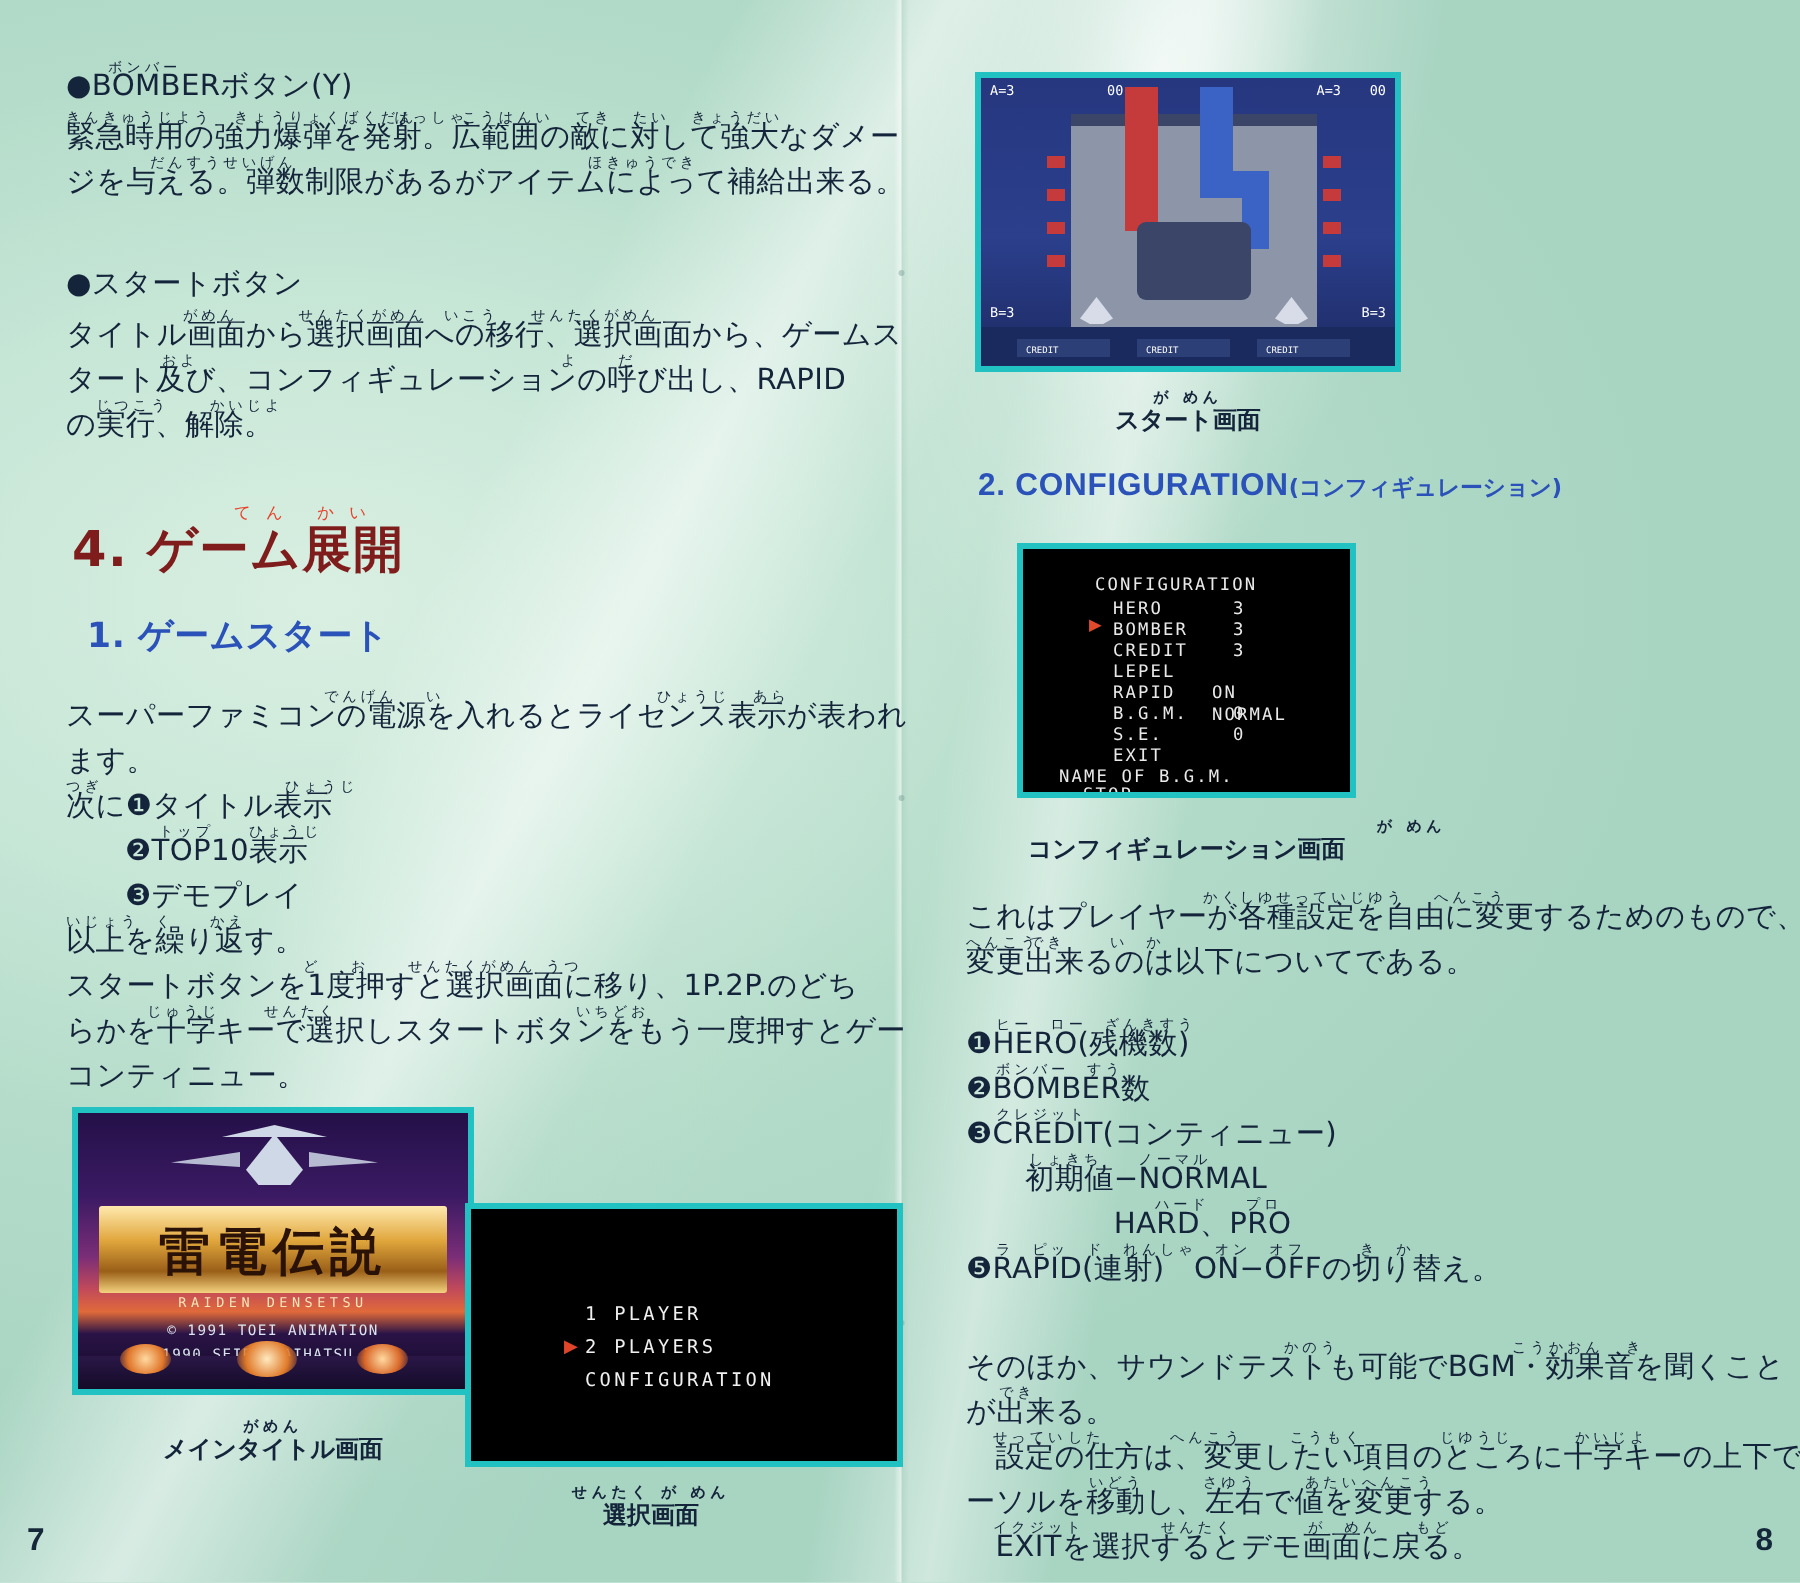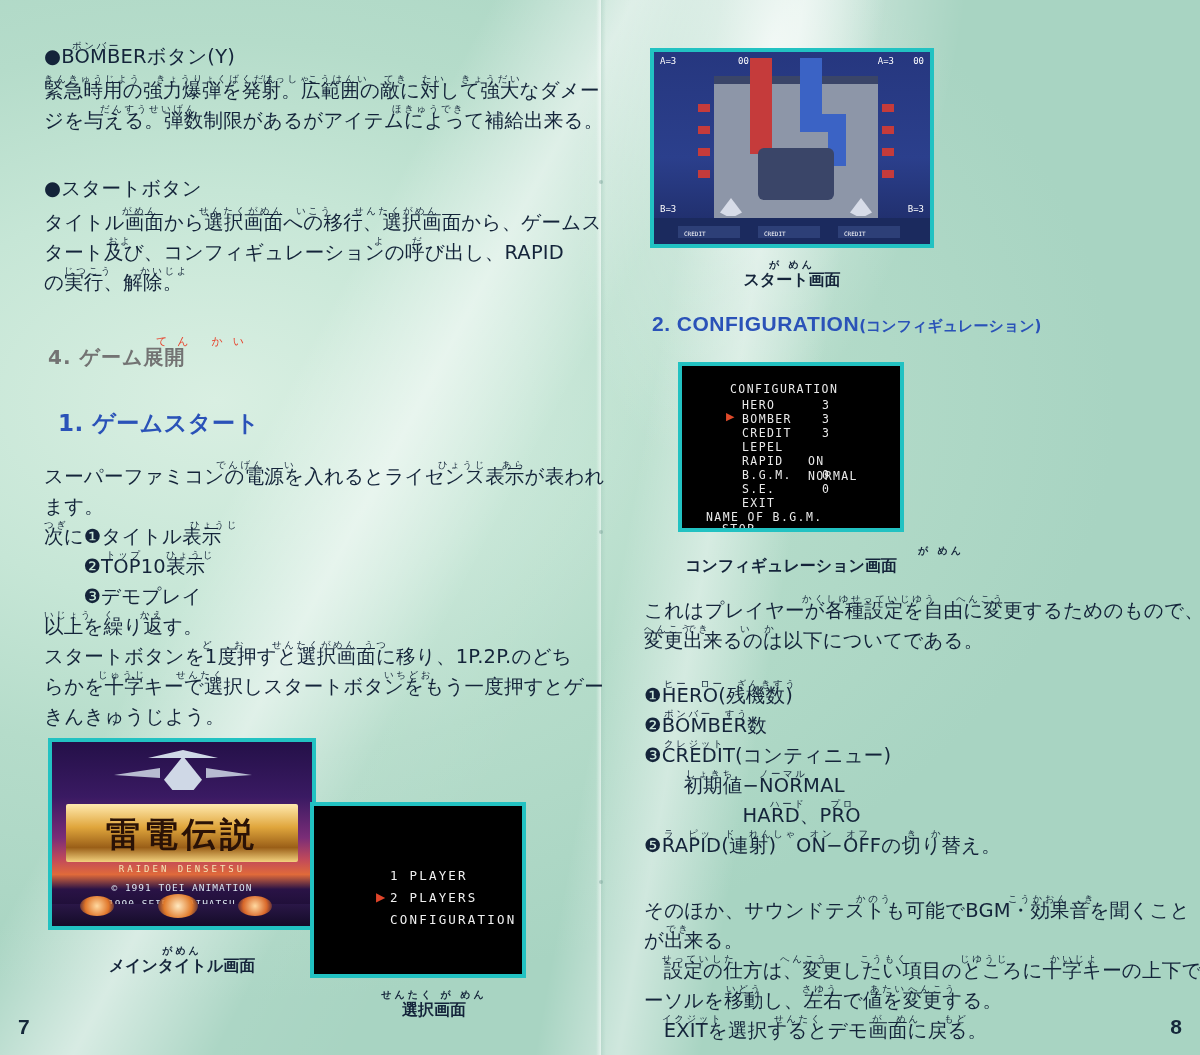--- a/index.html
+++ b/index.html
@@ -33,21 +33,21 @@
   .pgnum.l{left:18px;}
   .pgnum.r{right:18px;}
 
   .jp{color:#14243a;font-family:"DejaVu Sans","Liberation Sans",sans-serif;}
 
   
   .tb{position:absolute;}
   .line{position:relative;white-space:nowrap;font-size:19.5px;letter-spacing:.2px;line-height:30px;}
   .ruby{position:absolute;top:-12px;font-size:9.5px;letter-spacing:2.5px;color:#14243a;white-space:nowrap;}
 
-  .h-red{color:#737373;font-weight:bold;font-size:20px;letter-spacing:1px;}
+  .h-red{color:#7f1d1d;font-weight:bold;font-size:33px;letter-spacing:1px;}
   .h-blue{color:#2a52b8;font-weight:bold;font-size:23px;letter-spacing:.5px;}
   .h-blue2{color:#2a52b8;font-weight:bold;font-size:21px;letter-spacing:.5px;}
 
   .cap{position:absolute;font-size:16px;color:#14243a;font-weight:bold;text-align:center;}
 
   
   .shot{position:absolute;border:4px solid #22c2c2;box-sizing:border-box;overflow:hidden;background:#000;}
 
   
   .startshot{background:#2a3f8f;}
@@ -182,21 +182,21 @@
       <span class="ruby" style="left:320px;">うつ</span>
       <span>スタートボタンを1度押すと選択画面に移り、1P.2P.のどち</span>
     </div>
     <div class="line">
       <span class="ruby" style="left:54px;">じゅうじ</span>
       <span class="ruby" style="left:132px;">せんたく</span>
       <span class="ruby" style="left:340px;">いちどお</span>
       <span>らかを十字キーで選択しスタートボタンをもう一度押すとゲー</span>
     </div>
     <div class="line">
-      <span>きんきゅうじよう。</span>
+      <span>コンティニュー。</span>
     </div>
   </div>
 
   <div class="shot title-shot" style="left:48px;top:738px;width:268px;height:192px;">
     <div class="ts-bg"></div>
 
     <div class="ts-ship" style="left:96px;top:8px;width:70px;height:8px;clip-path:polygon(0 100%,50% 0,100% 100%);"></div>
     <div class="ts-ship" style="left:112px;top:14px;width:38px;height:34px;clip-path:polygon(50% 0,100% 70%,78% 100%,22% 100%,0 70%);"></div>
     <div class="ts-ship" style="left:62px;top:26px;width:46px;height:10px;clip-path:polygon(100% 0,100% 100%,0 70%);opacity:.85;"></div>
     <div class="ts-ship" style="left:154px;top:26px;width:46px;height:10px;clip-path:polygon(0 0,0 100%,100% 70%);opacity:.85;"></div>
@@ -211,21 +211,21 @@
     <div style="position:absolute;left:0;bottom:0;width:100%;height:22px;background:linear-gradient(180deg,#2a1747,#140b28);"></div>
     <div style="position:absolute;left:28px;bottom:10px;width:34px;height:20px;border-radius:50%;background:radial-gradient(circle,#ffd9a0,#e0762a 60%,rgba(0,0,0,0));"></div>
     <div style="position:absolute;left:106px;bottom:8px;width:40px;height:24px;border-radius:50%;background:radial-gradient(circle,#ffe9c0,#e07a2a 60%,rgba(0,0,0,0));"></div>
     <div style="position:absolute;left:186px;bottom:10px;width:34px;height:20px;border-radius:50%;background:radial-gradient(circle,#ffd9a0,#d9682a 60%,rgba(0,0,0,0));"></div>
   </div>
   <div class="cap jp" style="left:48px;top:944px;width:268px;">
     <span class="ruby" style="position:relative;top:0;left:0;display:block;font-size:10px;letter-spacing:3px;margin-bottom:-2px;">がめん</span>
     <span>メインタイトル画面</span>
   </div>
 
-  <div class="shot sel" style="left:310px;top:802px;width:216px;height:176px;">
+  <div class="shot sel" style="left:310px;top:802px;width:292px;height:176px;">
     <div class="sel-t" style="left:76px;top:62px;">1 PLAYER</div>
     <div class="sel-cursor" style="left:62px;top:84px;">▶</div>
     <div class="sel-t" style="left:76px;top:84px;">2 PLAYERS</div>
     <div class="sel-t" style="left:76px;top:106px;">CONFIGURATION</div>
   </div>
   <div class="cap jp" style="left:310px;top:988px;width:248px;">
     <span class="ruby" style="position:relative;top:0;left:0;display:block;font-size:10px;letter-spacing:3px;margin-bottom:-2px;">せんたく が めん</span>
     <span>選択画面</span>
   </div>
 

